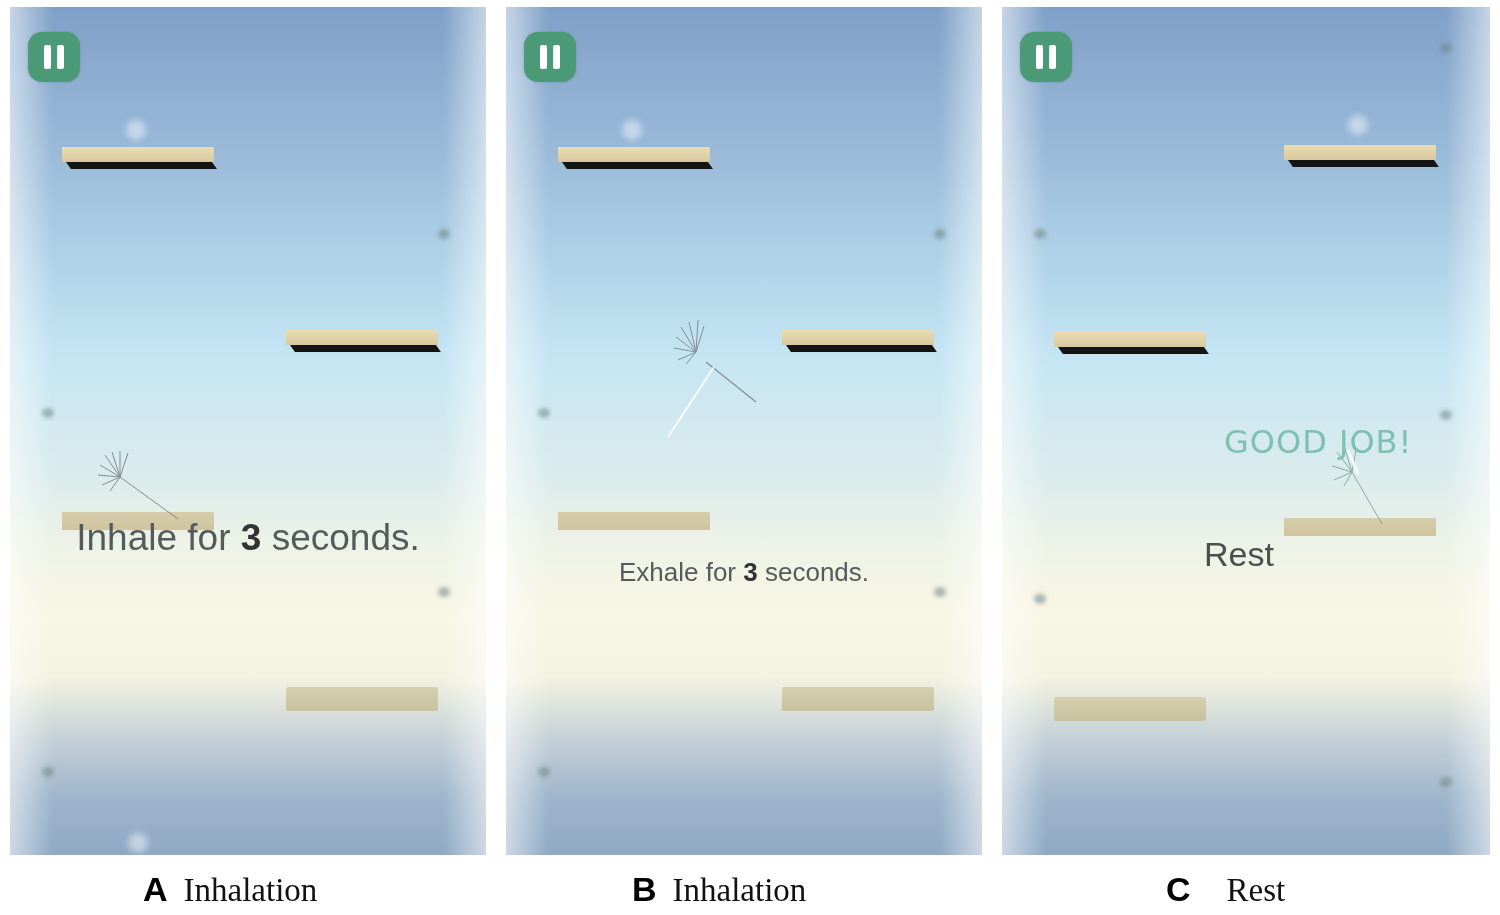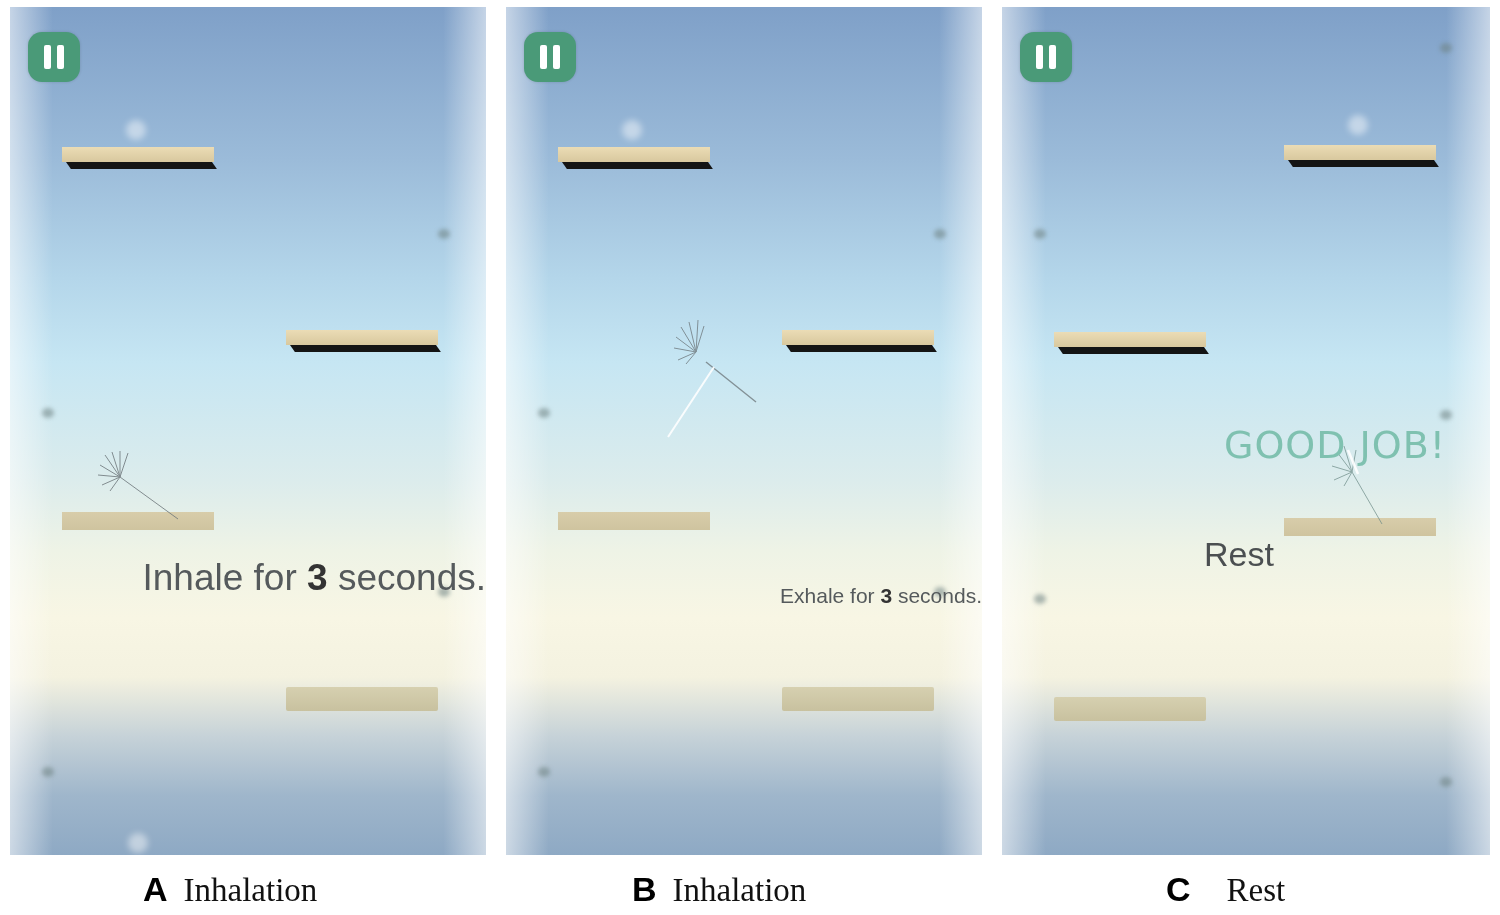--- a/index.html
+++ b/index.html
@@ -11,23 +11,23 @@
   .pause-btn { position: absolute; left: 18px; top: 25px; width: 52px; height: 50px; border-radius: 14px; background: #4a9a78; box-shadow: 0 0 3px rgba(0,0,0,0.15); cursor: pointer; }
   .pause-btn .bar { position: absolute; top: 13px; width: 7px; height: 24px; background: #ffffff; border-radius: 2px; }
   .pause-btn .bar.l { left: 16px; } .pause-btn .bar.r { left: 29px; }
   .platform { position: absolute; width: 152px; height: 22px; }
   .platform .top { position: absolute; left: 0; right: 0; top: 0; height: 15px; background: linear-gradient(#ebdcb5, #d8c89e); }
   .platform .side { position: absolute; left: 4px; right: 2px; top: 15px; height: 7px; background: #141414; transform: skewX(35deg); transform-origin: top left; }
   .platform.flat .top { height: 18px; background: linear-gradient(#d8cdaa, #cfc49f); }
   .platform.bottom .top { height: 24px; background: linear-gradient(#d6d0b0, #c8c19f); border-radius: 2px; }
   .dot { position: absolute; width: 12px; height: 10px; border-radius: 50%; background: rgba(110,130,130,0.55); filter: blur(2px); }
   .glow { position: absolute; width: 20px; height: 20px; border-radius: 50%; background: rgba(255,255,255,0.45); filter: blur(3px); }
-  .instr { position: absolute; left: 0; right: 0; text-align: right; color: #555a5c; white-space: nowrap; margin-top: 40px; }
+  .instr { position: absolute; left: 0; right: 0; text-align: center; color: #555a5c; white-space: nowrap; }
   .instr b { color: #333; }
-  .good-job { position: absolute; font-family: "DejaVu Sans", sans-serif; font-size: 38px; color: #7fc1b0; letter-spacing: 1px; white-space: nowrap; }
+  .good-job { position: absolute; font-family: "DejaVu Sans", sans-serif; font-size: 32px; color: #7fc1b0; letter-spacing: 1px; white-space: nowrap; }
   .rest-text { position: absolute; font-size: 34px; color: #4b4f51; }
   .seed { position: absolute; }
   .caption { position: absolute; top: 870px; height: 40px; display: flex; align-items: baseline; }
   .caption .letter { font-family: "Liberation Sans", sans-serif; font-weight: bold; font-size: 34px; color: #000; margin-right: 16px; }
   .caption .desc { font-family: "Liberation Serif", serif; font-size: 33px; color: #111; }
 </style>
 </head>
 <body>
 
 <div class="panel" style="left:10px;">
@@ -110,21 +110,21 @@
         <path d="M40 40 L48 14"></path>
       <path d="M40 40 L20 25"></path>
         <path d="M40 40 L18 36"></path>
         <path d="M40 40 L22 48"></path>
         <path d="M40 40 L30 52"></path>
       <path d="M50 50 L100 90" stroke-width="1.5"></path>
     </g>
     <path d="M58 55 L12 125" stroke="#ffffff" stroke-width="2" opacity="0.9"></path>
   </svg>
 
-  <div class="instr" style="top:537px;font-size:21px;">
+  <div class="instr" style="top:550px;font-size:26px;">
     <span>Exhale for </span><b>3</b><span> seconds.</span>
   </div>
 </div>
 
 <div class="panel" style="left:1002px;width:488px;">
   <div class="pause-btn">
     <span class="bar l"></span>
     <span class="bar r"></span>
   </div>
   <div class="dot" style="left:438px;top:36px;"></div>

